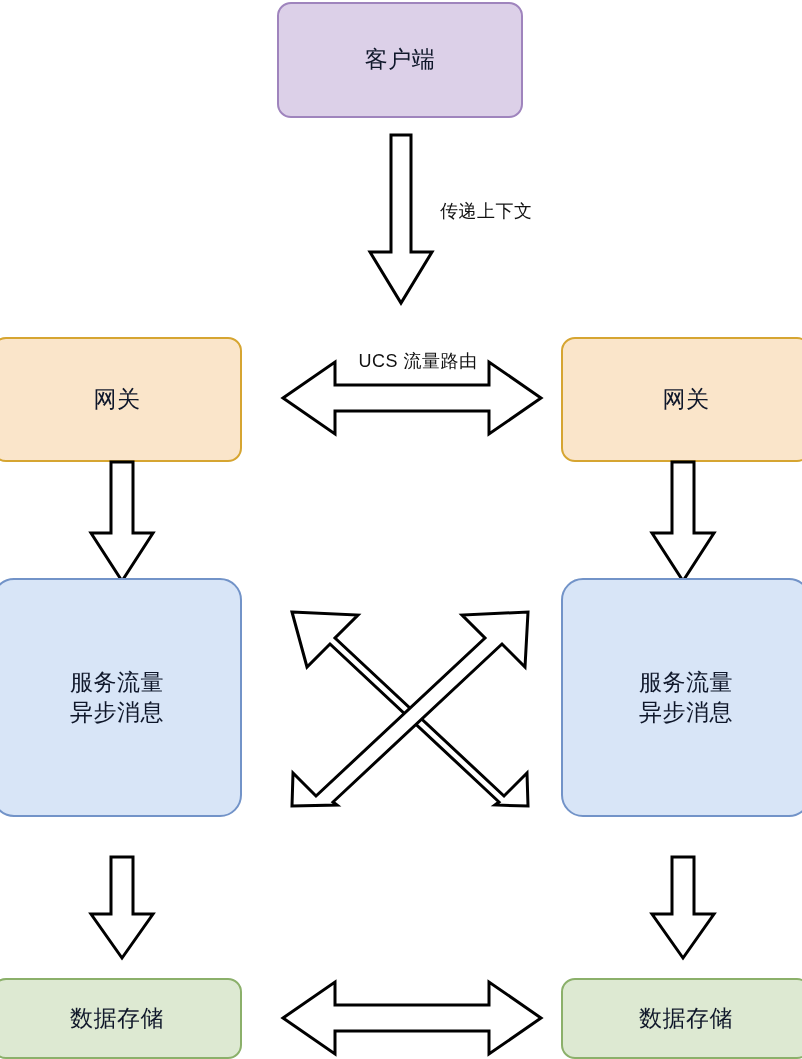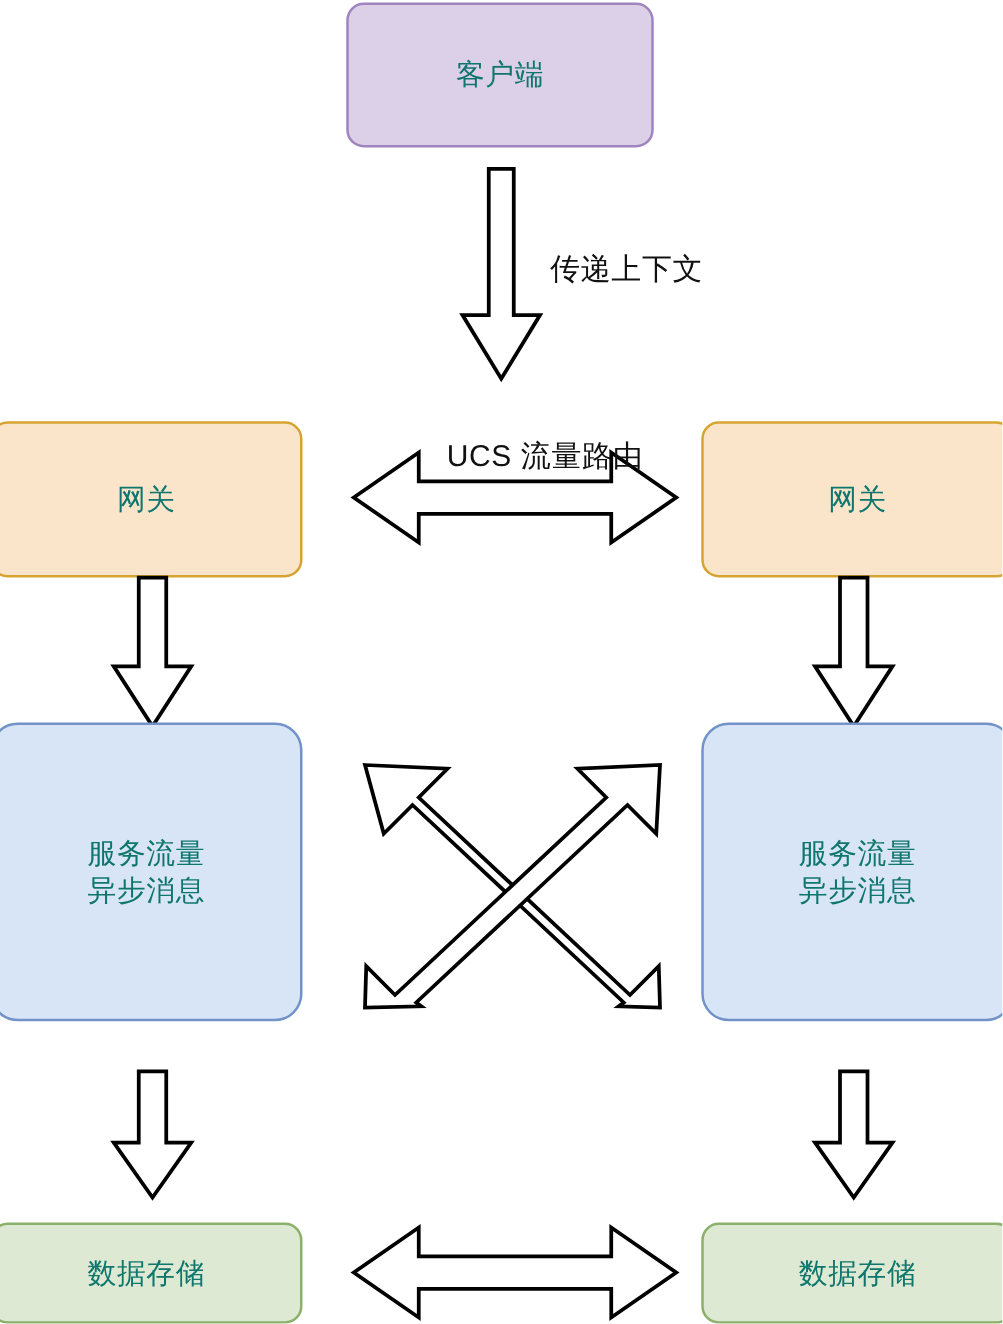--- a/index.html
+++ b/index.html
@@ -17,21 +17,21 @@
     background: #ffffff;
     overflow: hidden;
   }
   .node {
     position: absolute;
     box-sizing: border-box;
     display: flex;
     align-items: center;
     justify-content: center;
     text-align: center;
-    color: #0f766e;
+    color: #0f172a;
     font-size: 23px;
     line-height: 1.30;
     letter-spacing: 0.5px;
     border-style: solid;
     border-width: 2px;
   }
   .node .lbl { pointer-events: none; white-space: pre-line; }
 
   
   .node-client {
@@ -64,21 +64,21 @@
     fill: #ffffff;
     stroke: #000000;
     stroke-width: 3;
     stroke-linejoin: miter;
   }
 
   
   .edge-label {
     position: absolute;
     color: #111111;
-    font-size: 24px;
+    font-size: 18px;
     letter-spacing: 0.5px;
     white-space: nowrap;
     background: transparent;
   }
   .edge-label-centered {
     text-align: center;
     transform: translateX(-50%);
   }
 </style>
 </head>
@@ -103,21 +103,21 @@
 
   <div class="node node-gateway" style="left:561px; top:337px; width:250px; height:125px;">
     <span class="lbl">网关</span>
   </div>
 
   <div class="arrow" style="left:281px; top:358px; width:262px; height:80px;">
     <svg width="262" height="80" viewBox="0 0 262 80">
       <polygon class="arrow-shape" points="2,40 54,4 54,27 208,27 208,4 260,40 208,76 208,53 54,53 54,76"></polygon>
     </svg>
   </div>
-  <div class="edge-label edge-label-centered" style="left:418px; top:349px;margin-left:18px;">UCS 流量路由</div>
+  <div class="edge-label edge-label-centered" style="left:418px; top:349px;">UCS 流量路由</div>
 
   <div class="arrow" style="left:89px; top:461px; width:66px; height:122px;">
     <svg width="66" height="122" viewBox="0 0 66 122">
       <polygon class="arrow-shape" points="22,1 44,1 44,72 64,72 33,120 2,72 22,72"></polygon>
     </svg>
   </div>
 
   <div class="arrow" style="left:650px; top:461px; width:66px; height:122px;">
     <svg width="66" height="122" viewBox="0 0 66 122">
       <polygon class="arrow-shape" points="22,1 44,1 44,72 64,72 33,120 2,72 22,72"></polygon>

